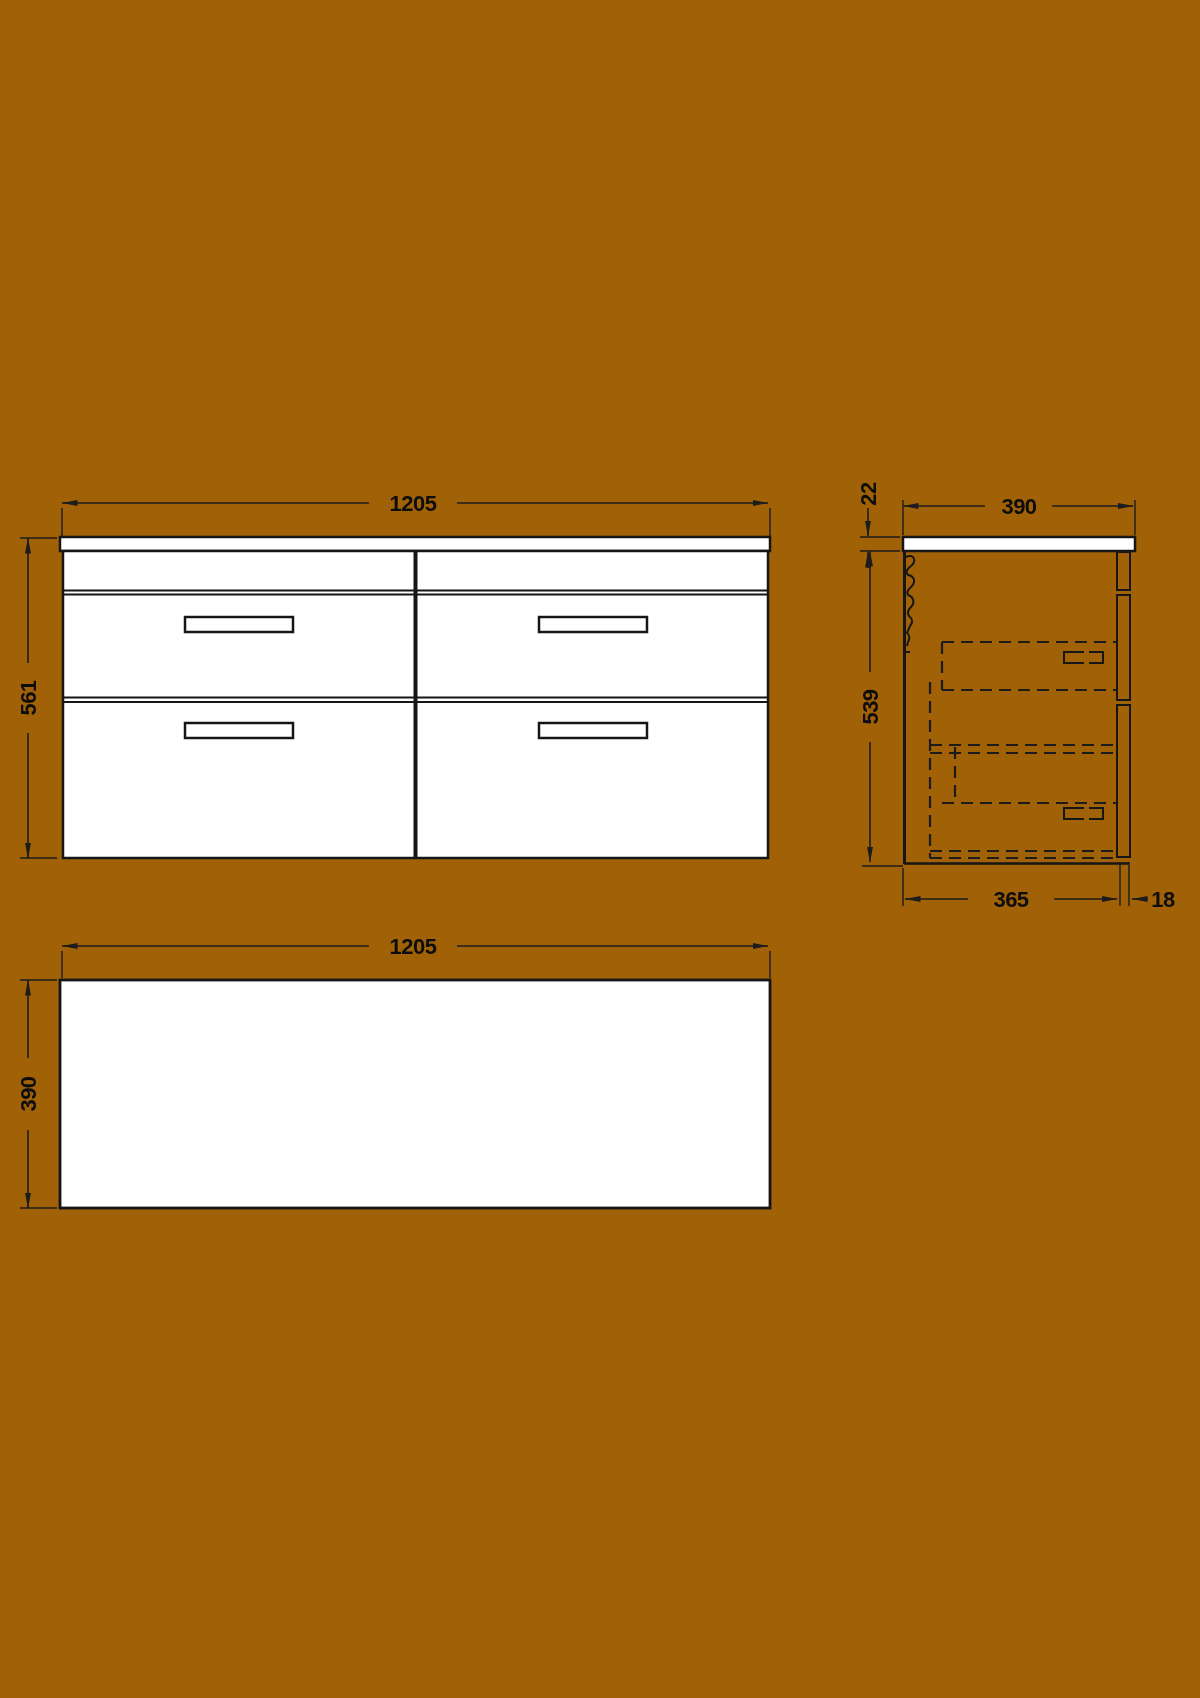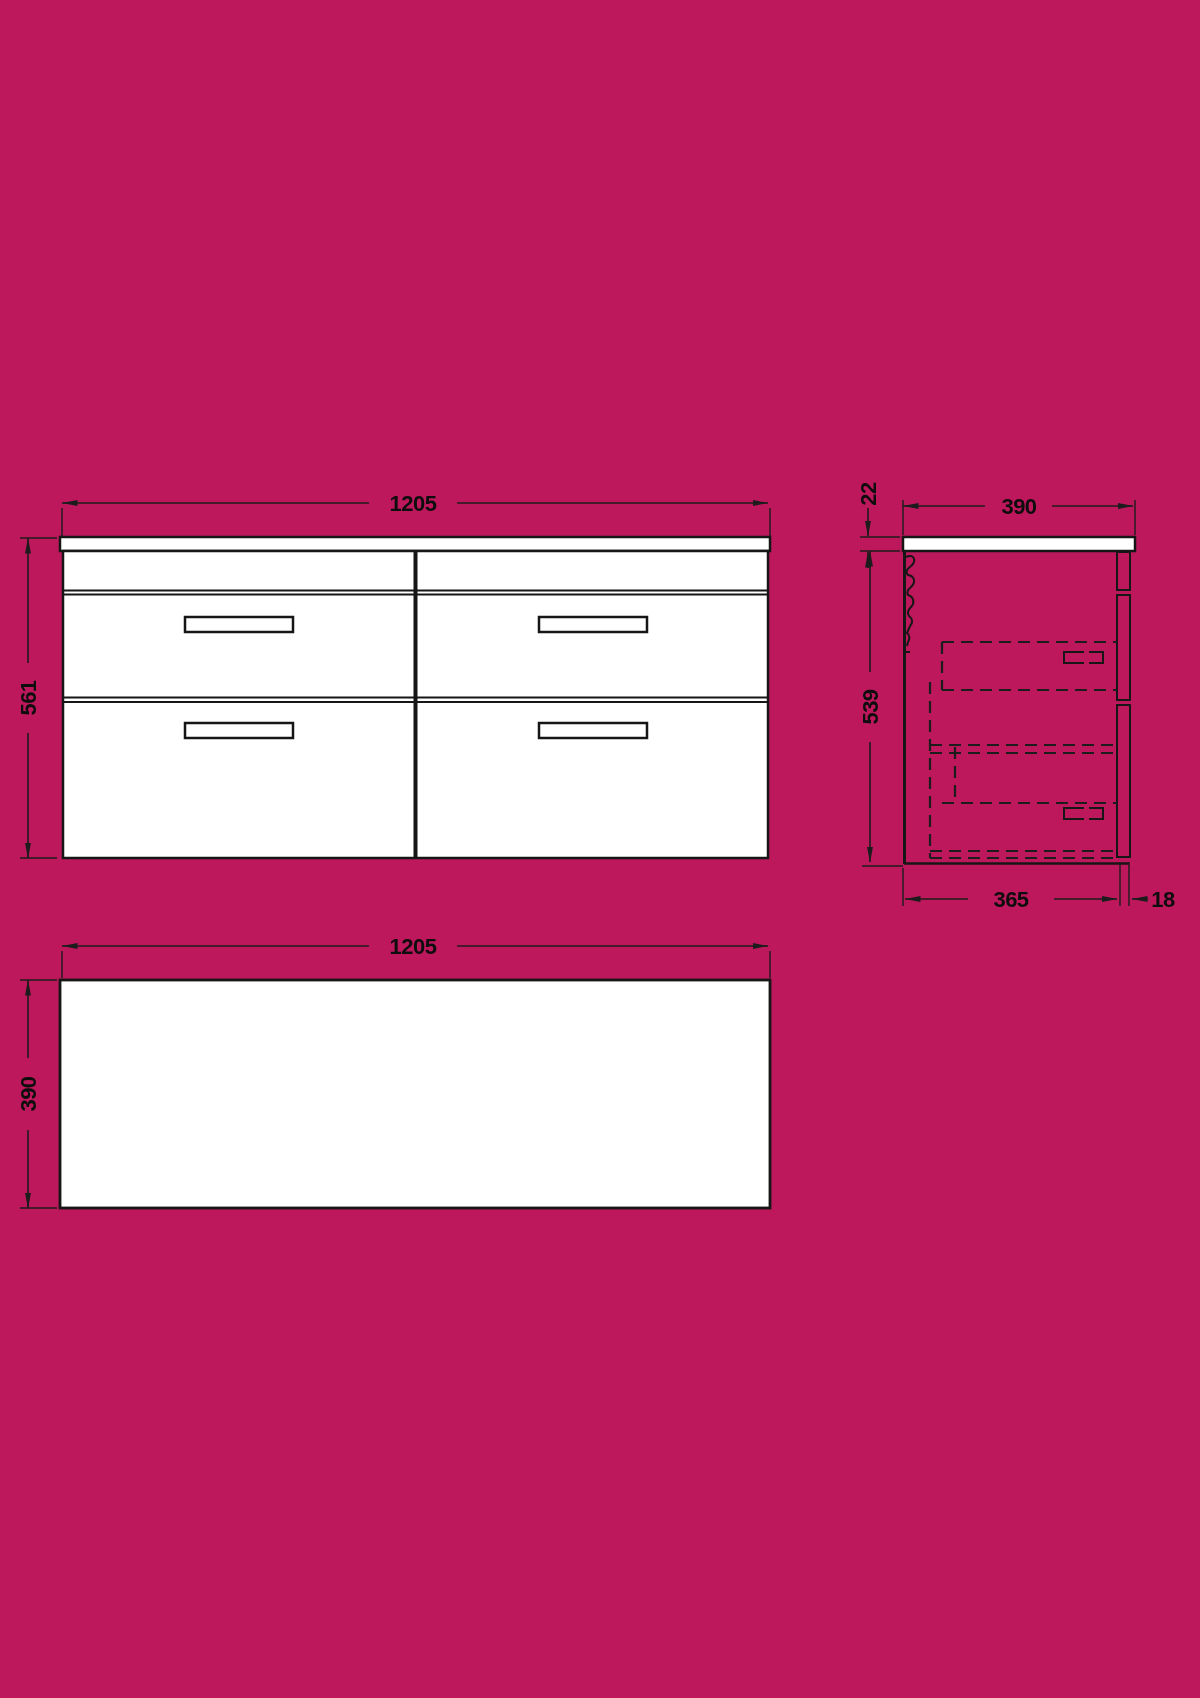--- a/index.html
+++ b/index.html
@@ -1,16 +1,16 @@
 <!DOCTYPE html>
 <html><head>
 <meta charset="utf-8">
 <style>
   html,body{margin:0;padding:0;background:#ffffff;}
-  .stage{position:relative;width:1200px;height:1698px;background:#be185d;overflow:hidden;
+  .stage{position:relative;width:1200px;height:1698px;background:#a16207;overflow:hidden;
          font-family:"Liberation Sans",sans-serif;}
   svg{position:absolute;left:0;top:0;}
   .obj{stroke:#161616;fill:none;stroke-width:2.5;}
   .objf{stroke:#161616;fill:#ffffff;stroke-width:2.5;}
   .thin{stroke:#161616;fill:none;stroke-width:2;}
   .thick{stroke:#161616;fill:none;stroke-width:4;}
   .dash{stroke:#1c1c1c;fill:none;stroke-width:2.2;stroke-dasharray:12 7;}
   .dim{stroke:#1c1c1c;fill:none;stroke-width:1.6;}
   .ext{stroke:#1c1c1c;fill:none;stroke-width:1.4;}
   .lbl{font-family:"Liberation Sans",sans-serif;font-weight:700;font-size:22px;

